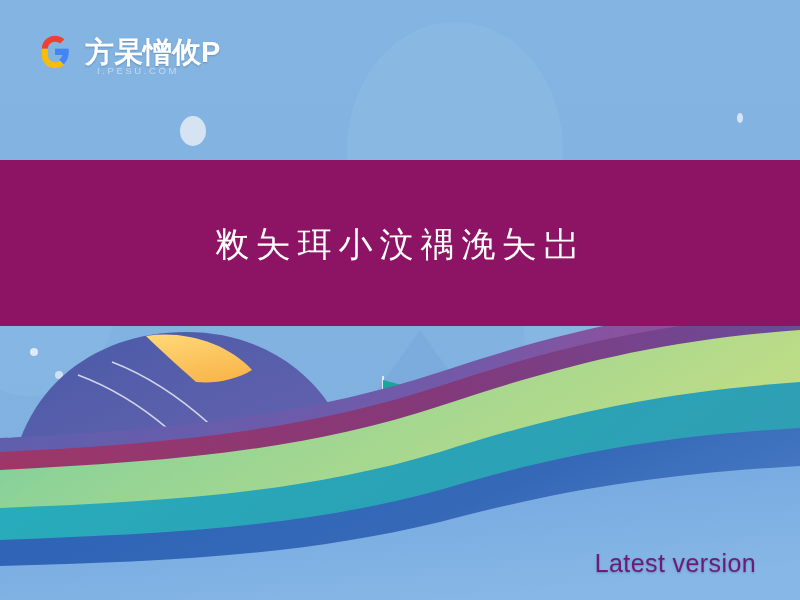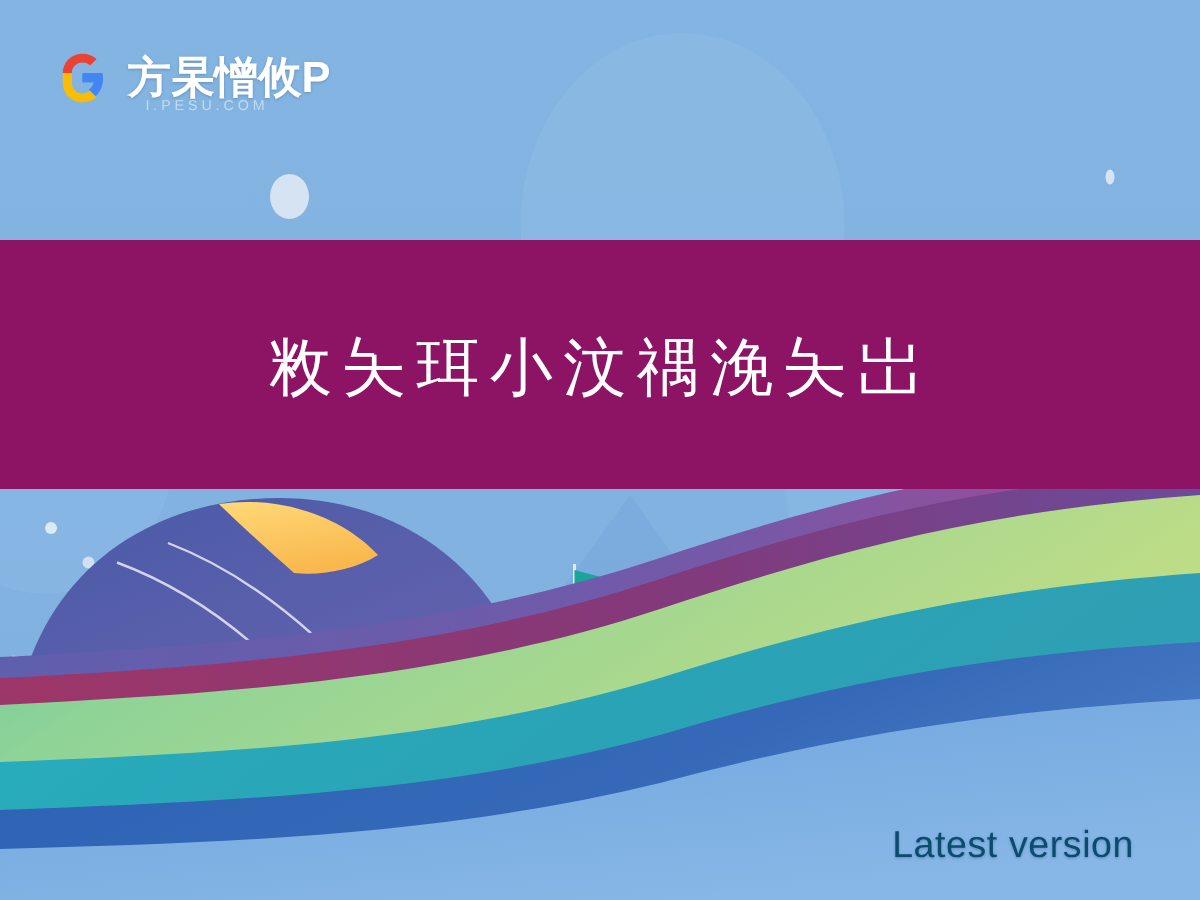--- a/index.html
+++ b/index.html
@@ -82,21 +82,21 @@
     z-index: 5;
     display: flex;
     flex-direction: column;
     align-items: center;
     justify-content: center;
     box-sizing: border-box;
     padding-top: 4px;
   }
   .title-line {
     color: #ffffff;
-    font-size: 42px;
+    font-size: 34px;
     line-height: 1.28;
     font-weight: normal;
     letter-spacing: 7px;
     white-space: nowrap;
     text-align: center;
     font-family: "DejaVu Sans", "Liberation Sans", sans-serif;
   }
   #title-line-2 {
     display: flex;
     align-items: center;
@@ -111,21 +111,21 @@
     margin-top: 6px;
     flex: 0 0 auto;
   }
 
   
   #footer-caption {
     position: absolute;
     right: 44px;
     bottom: 22px;
     z-index: 7;
-    color: #0c4a6e;
+    color: #701a75;
     font-size: 25px;
     letter-spacing: 0.4px;
     white-space: nowrap;
     text-shadow: 0 1px 2px rgba(30,60,110,0.35);
     font-family: "Liberation Sans", sans-serif;
   }
 </style>
 </head>
 <body>
 

